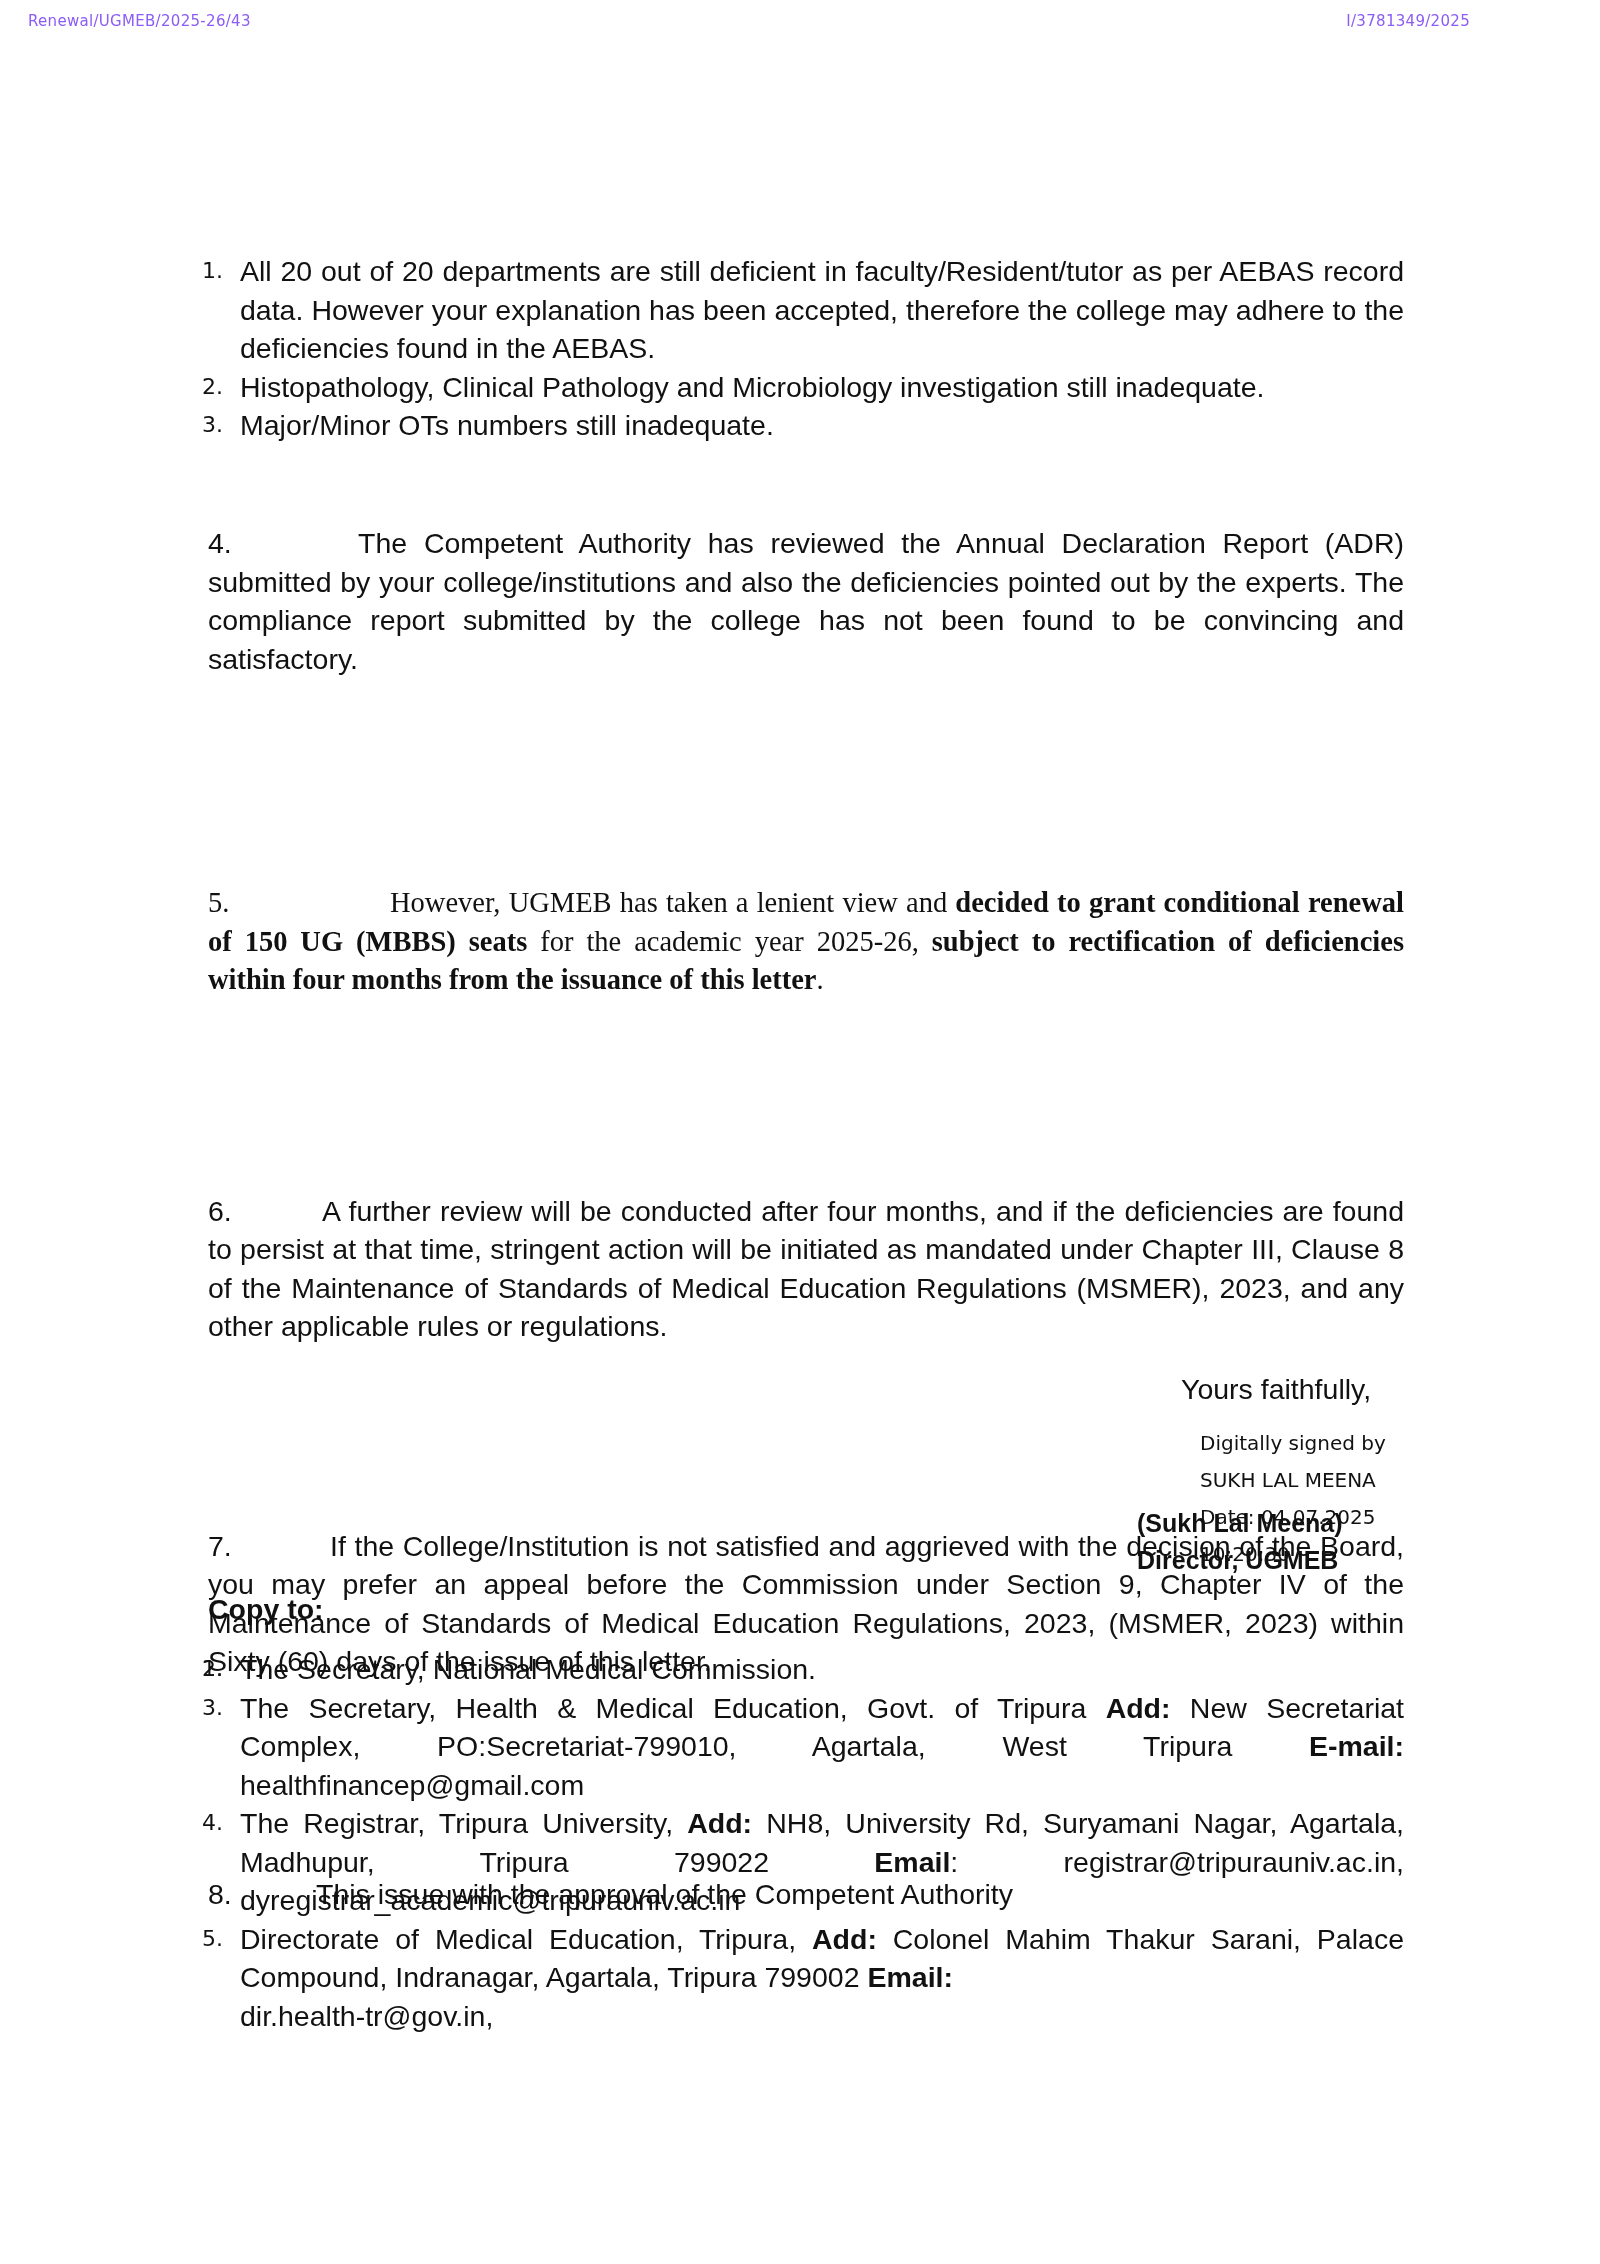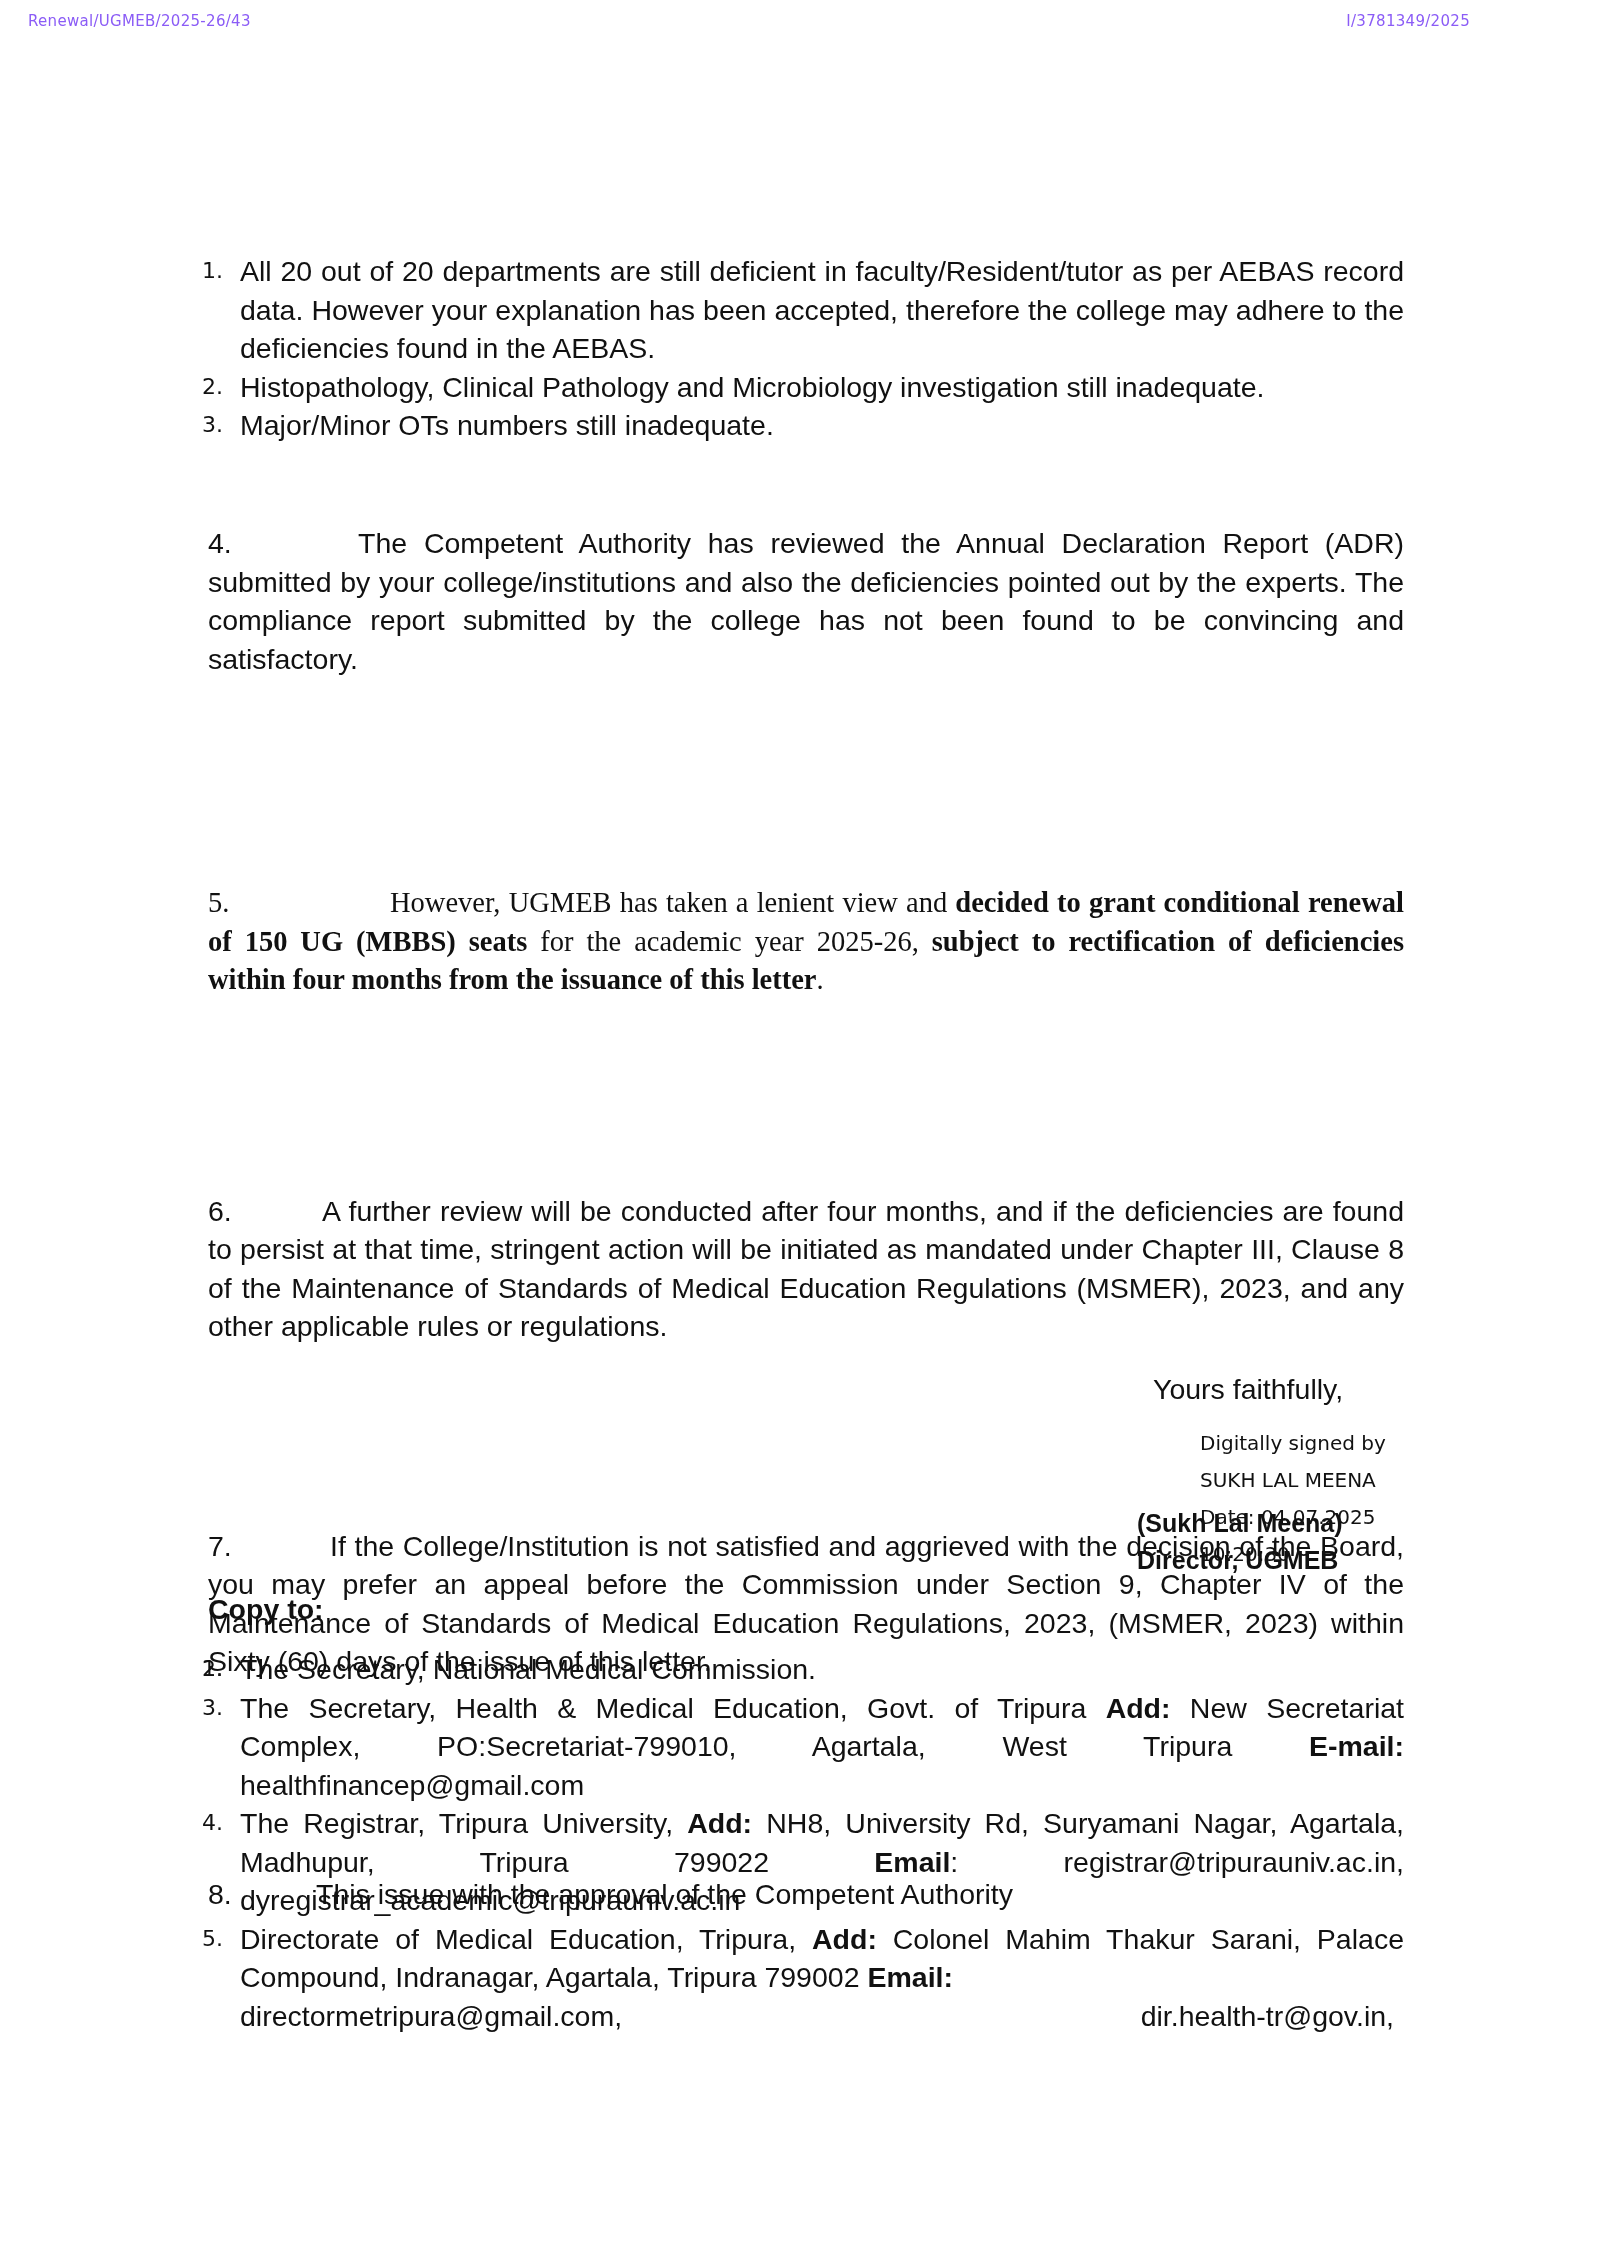--- a/index.html
+++ b/index.html
@@ -62,21 +62,21 @@
 
     #list-top { top: 252px; }
     #para-4 { top: 524px; }
     #para-5 { top: 730px; font-family: Liberation Serif, serif; }
     #para-6 { top: 922px; }
     #para-7 { top: 1103px; }
     #para-8 { top: 1297px; }
 
     #yours {
       position: absolute;
-      left: 1153px;
+      left: 1181px;
       top: 1370px;
     }
     #dsig {
       position: absolute;
       left: 1200px;
       top: 1425px;
       font-family: "DejaVu Sans", sans-serif;
       font-size: 20px;
       line-height: 37px;
       color: #111;
@@ -178,18 +178,17 @@
       <span>The Secretary, Health &amp; Medical Education, Govt. of Tripura </span><b>Add:</b><span> New Secretariat Complex, PO:Secretariat-799010, Agartala, West Tripura </span><b>E-mail:</b><span> healthfinancep@gmail.com</span>
     </li>
     <li>
       <span class="num">4.</span>
       <span>The Registrar, Tripura University, </span><b>Add:</b><span> NH8, University Rd, Suryamani Nagar, Agartala, Madhupur, Tripura 799022 </span><b>Email</b><span>: registrar@tripurauniv.ac.in, dyregistrar_academic@tripurauniv.ac.in</span>
     </li>
     <li>
       <span class="num">5.</span>
       <span>Directorate of Medical Education, Tripura, </span><b>Add:</b><span> Colonel  Mahim Thakur Sarani,  Palace Compound, Indranagar,  Agartala, Tripura 799002 </span><b>Email:</b>
       <div class="spread">
-        <span>directormetripura@gmail.com,</span>
         <span style="margin-right:10px;">dir.health-tr@gov.in,</span>
       </div>
     </li>
   </ol>
 </div>
 
 </body></html>

